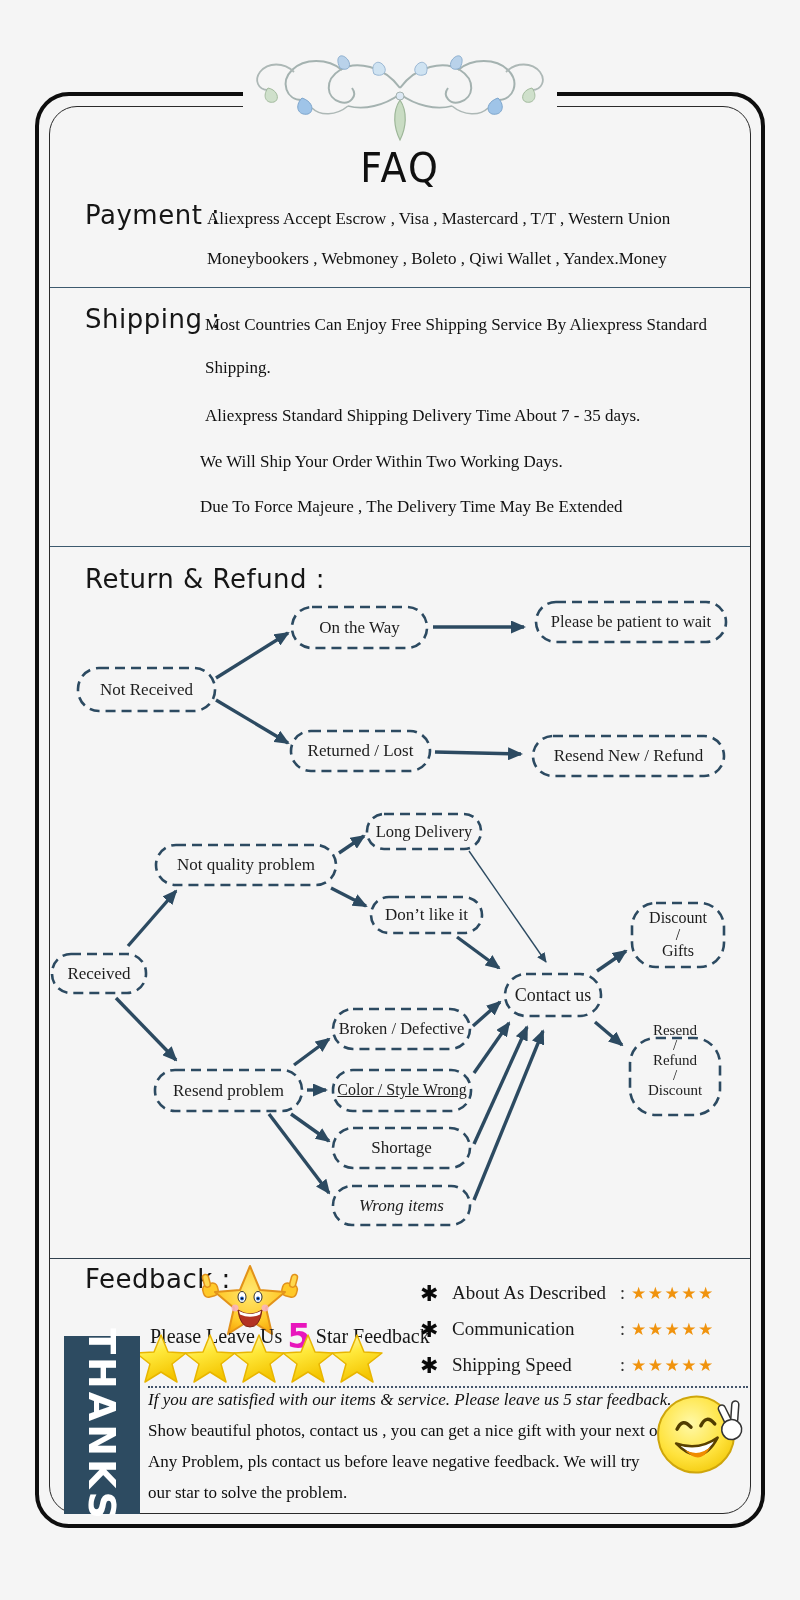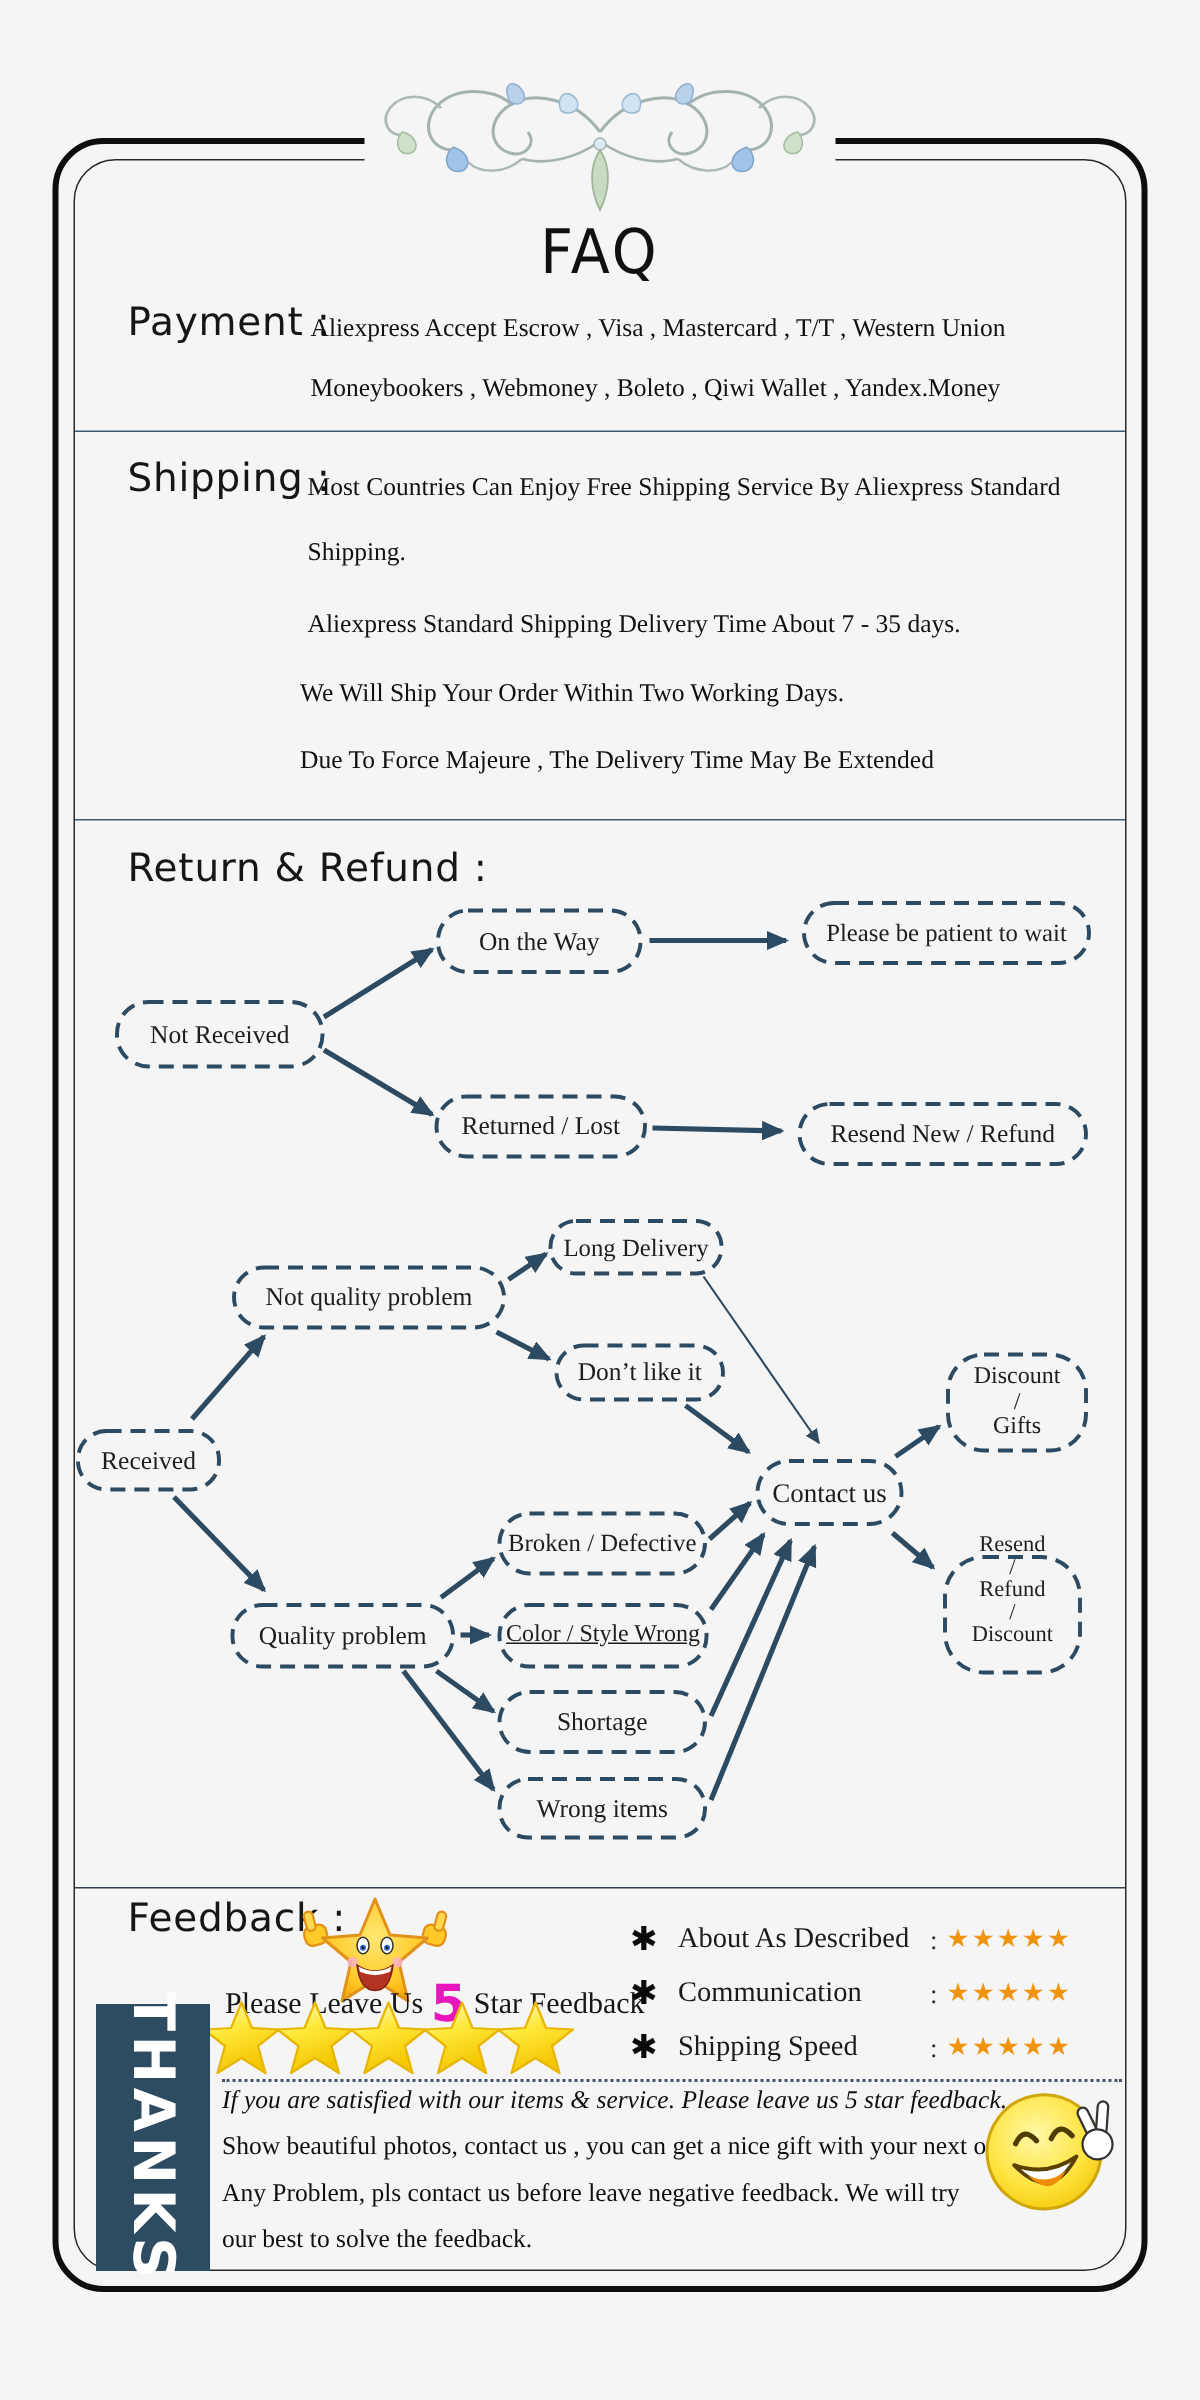--- a/index.html
+++ b/index.html
@@ -174,32 +174,32 @@
   </div>
 <div class="abs node" style="left:505px;top:974px;width:96px;height:42px;font-size:18px;">
     <span>Contact us</span>
   </div>
 <div class="abs node" style="left:632px;top:903px;width:92px;height:64px;font-size:16px;">
     <span>Discount
 /
 Gifts</span>
   </div>
 <div class="abs node" style="left:155px;top:1070px;width:147px;height:41px;">
-    <span>Quality problem</span>
+    <span>Resend problem</span>
   </div>
 <div class="abs node" style="left:333px;top:1009px;width:137px;height:40px;font-size:16.5px;">
     <span>Broken / Defective</span>
   </div>
 <div class="abs node" style="left:333px;top:1070px;width:138px;height:41px;font-size:16px;text-decoration:underline;">
     <span>Color / Style Wrong</span>
   </div>
 <div class="abs node" style="left:333px;top:1128px;width:137px;height:40px;">
     <span>Shortage</span>
   </div>
-<div class="abs node" style="left:333px;top:1186px;width:137px;height:39px;">
+<div class="abs node" style="left:333px;top:1186px;width:137px;height:39px;font-style:italic;">
     <span>Wrong items</span>
   </div>
 <div class="abs node" style="left:630px;top:1022px;width:90px;height:77px;font-size:15px;line-height:1.0;">
     <span>Resend
 /
 Refund
 /
 Discount</span>
   </div>
 
@@ -290,21 +290,21 @@
 
 <div class="abs thanks-banner">
   <span class="thanks-text">THANKS</span>
 </div>
 
 <div class="abs dotted-line"></div>
 
 <div class="abs note-line" style="top:1390px;font-style:italic;">If you are satisfied with our items &amp; service. Please leave us 5 star feedback.</div>
 <div class="abs note-line" style="top:1421px;">Show beautiful photos, contact us , you can get a nice gift with your next order.</div>
 <div class="abs note-line" style="top:1452px;">Any Problem, pls contact us before leave negative feedback. We will try</div>
-<div class="abs note-line" style="top:1483px;">our best to solve the feedback.</div>
+<div class="abs note-line" style="top:1483px;">our star to solve the problem.</div>
 
 <div class="abs" style="left:650px;top:1390px;">
   <svg width="100" height="88" viewBox="0 0 100 88">
     <defs>
       <radialGradient id="smg" cx="45%" cy="35%" r="75%">
         <stop offset="0%" stop-color="#fff9a8"></stop>
           <stop offset="60%" stop-color="#ffe33e"></stop>
           <stop offset="100%" stop-color="#f0c400"></stop>
       </radialGradient>
     </defs>

